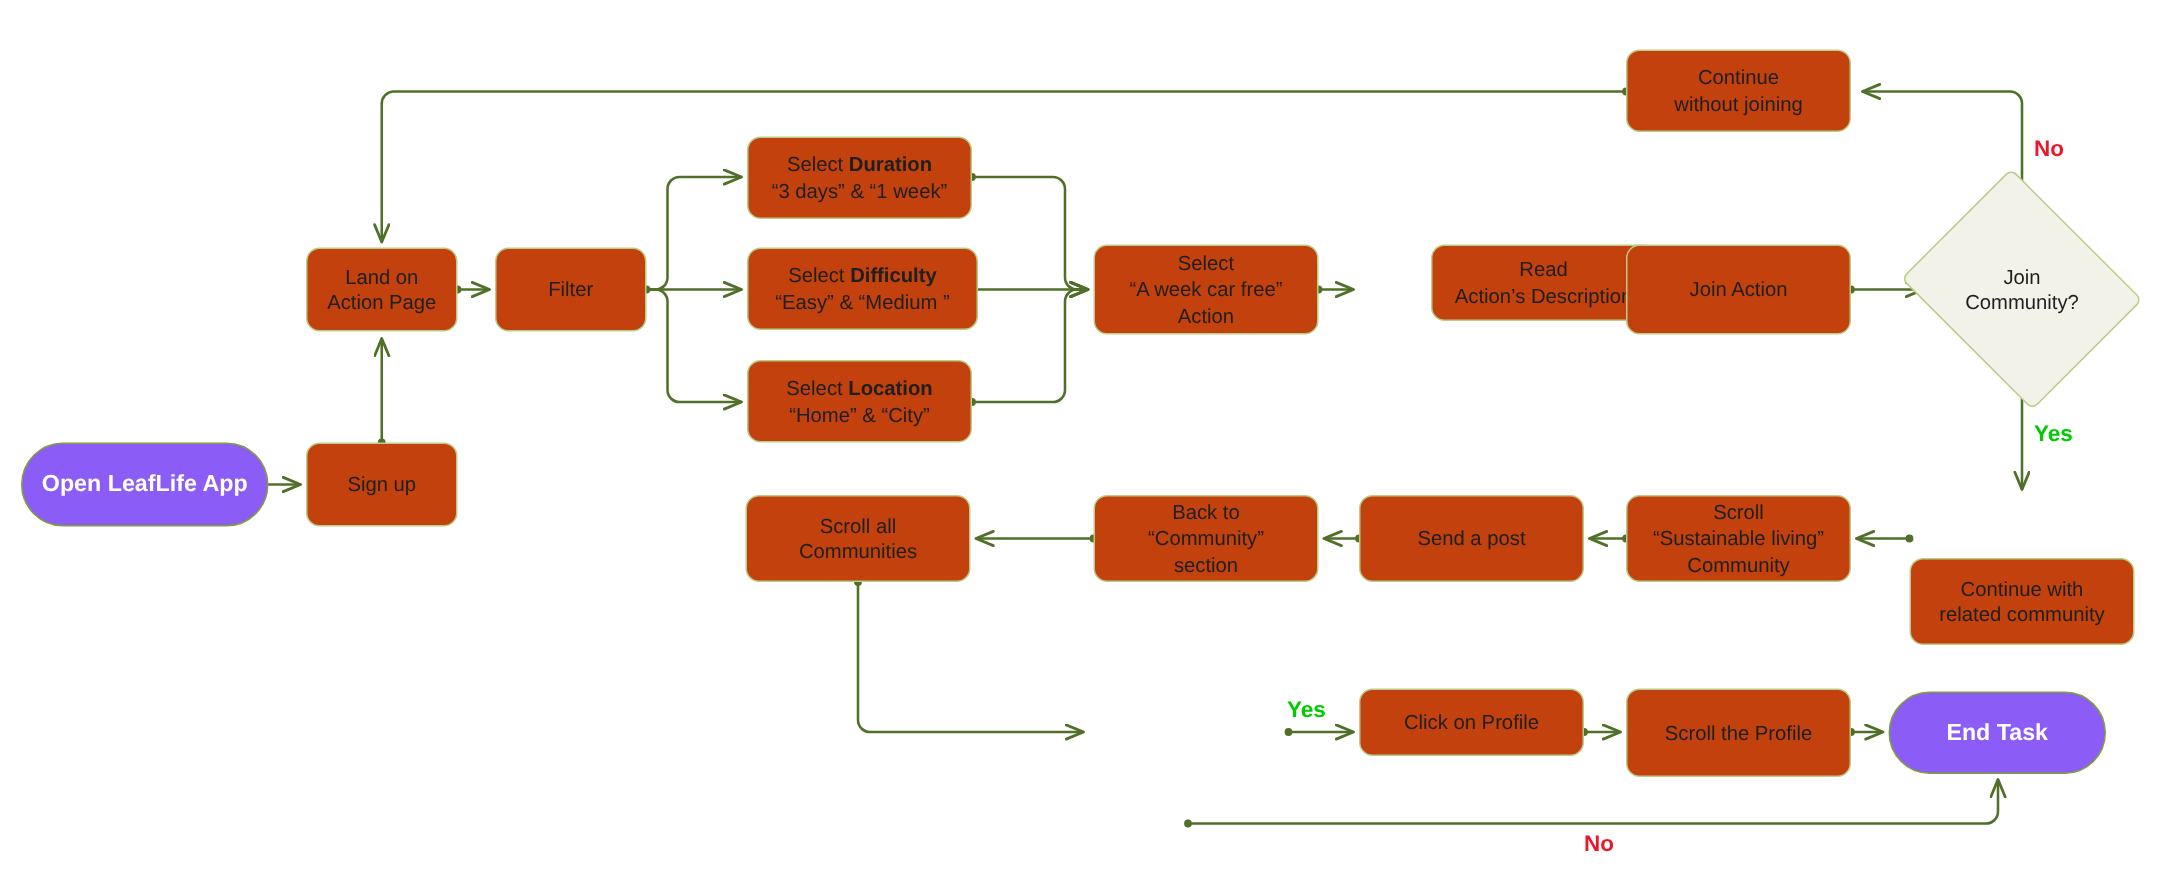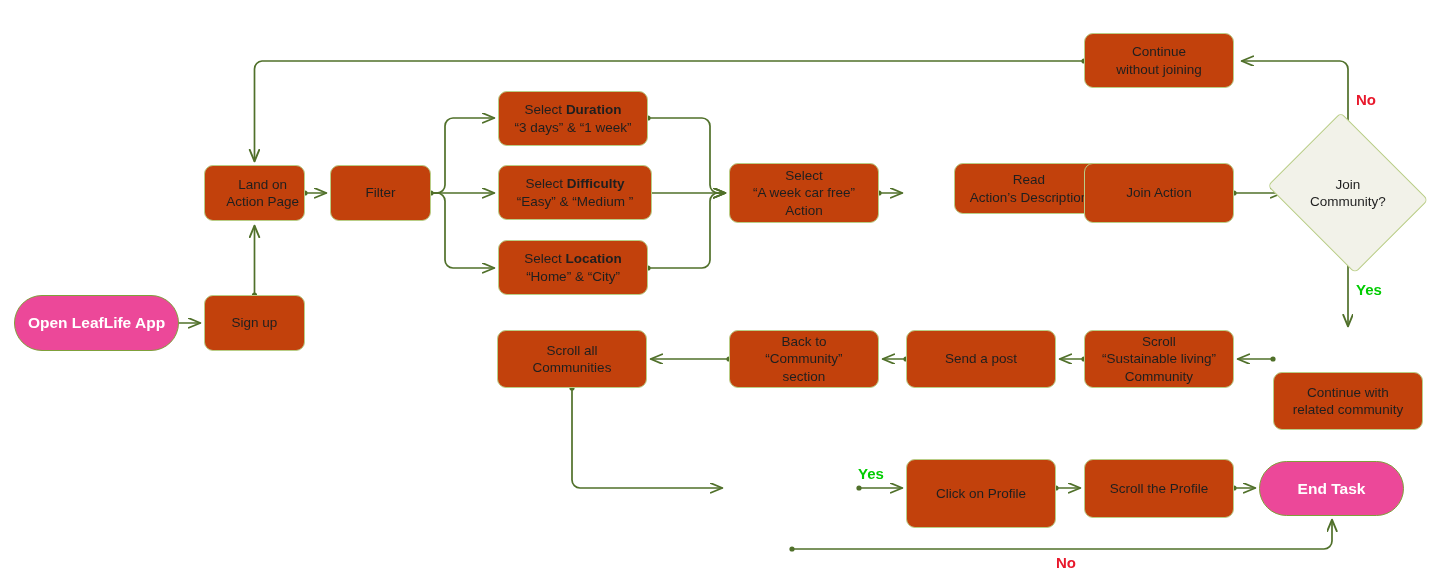--- a/index.html
+++ b/index.html
@@ -34,21 +34,21 @@
     z-index: 2;
   }
   .node-process {
     background: #c2410c;
     border: 1.4px solid #b9cd86;
     border-radius: 9px;
     color: #1f1f1f;
     font-size: 13.5px;
   }
   .node-terminator {
-    background: #ec4899;
+    background: #8b5cf6;
     border: 1.4px solid #7fa03a;
     border-radius: 999px;
     color: #ffffff;
     font-size: 15.5px;
     font-weight: bold;
   }
   .node-decision {
     background: transparent;
     border: none;
     color: #1f1f1f;
@@ -231,21 +231,21 @@
 
     </g>
   </svg>
 
   <div class="node node-terminator" style="left: 14px; top: 295px; width: 165px; height: 56px;">
     <span class="node-label">Open LeafLife App</span>
   </div>
   <div class="node node-process" style="left: 204px; top: 295px; width: 101px; height: 56px;">
     <span class="node-label">Sign up</span>
   </div>
-  <div class="node node-process" style="left: 204px; top: 165px; width: 101px; height: 56px; justify-content: flex-end;">
+  <div class="node node-process" style="left: 204px; top: 165px; width: 101px; height: 56px;">
     <span class="node-label">Land on<br>Action Page</span>
   </div>
   <div class="node node-process" style="left: 330px; top: 165px; width: 101px; height: 56px;">
     <span class="node-label">Filter</span>
   </div>
   <div class="node node-process" style="left: 498px; top: 91px; width: 150px; height: 55px;">
     <span class="node-label">Select <b>Duration</b><br>“3 days” &amp; “1 week”</span>
   </div>
   <div class="node node-process" style="left: 498px; top: 165px; width: 154px; height: 55px;">
     <span class="node-label">Select <b>Difficulty</b><br>“Easy” &amp; “Medium ”</span>
@@ -277,21 +277,21 @@
   </div>
   <div class="node node-process" style="left: 906px; top: 330px; width: 150px; height: 58px; justify-content: center;">
     <span class="node-label">Send a post</span>
   </div>
   <div class="node node-process" style="left: 729px; top: 330px; width: 150px; height: 58px;">
     <span class="node-label">Back to<br>“Community”<br>section</span>
   </div>
   <div class="node node-process" style="left: 497px; top: 330px; width: 150px; height: 58px;">
     <span class="node-label">Scroll all<br>Communities</span>
   </div>
-  <div class="node node-process" style="left: 906px; top: 459px; width: 150px; height: 69px;">
+  <div class="node node-process" style="left: 906px; top: 459px; width: 150px; height: 45px;">
     <span class="node-label">Click on Profile</span>
   </div>
   <div class="node node-process" style="left: 1084px; top: 459px; width: 150px; height: 59px;">
     <span class="node-label">Scroll the Profile</span>
   </div>
   <div class="node node-terminator" style="left: 1259px; top: 461px; width: 145px; height: 55px;">
     <span class="node-label">End Task</span>
   </div>
 
   <div class="edge-label label-no" style="left: 1356px; top: 91px;">No</div>

